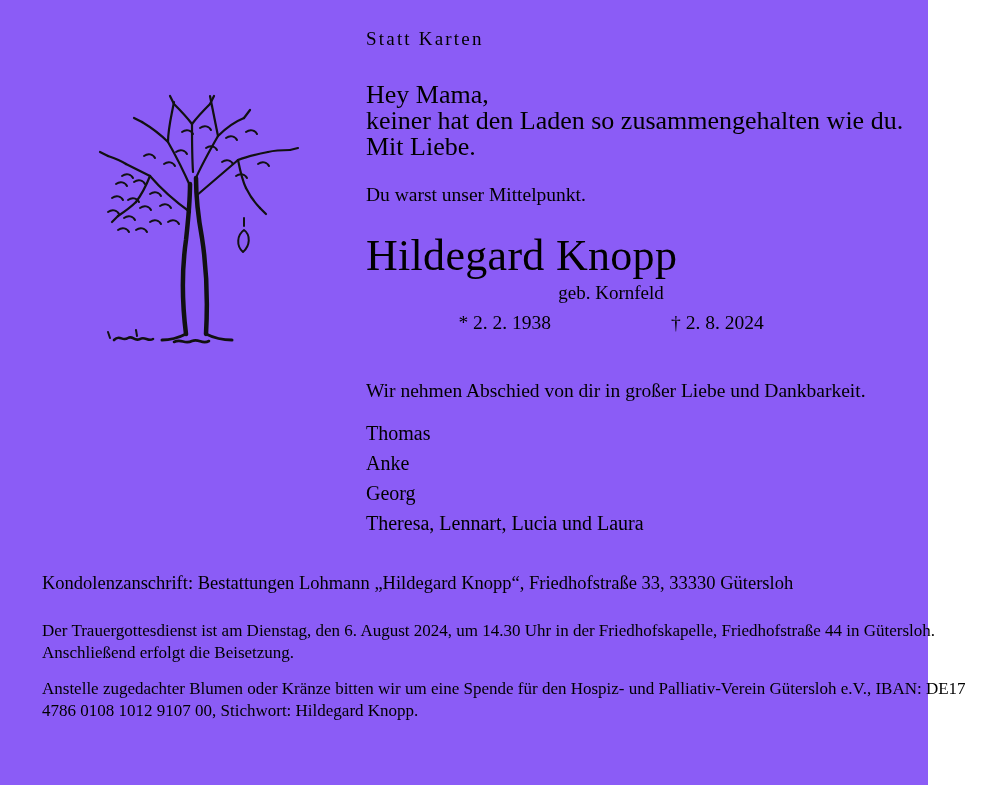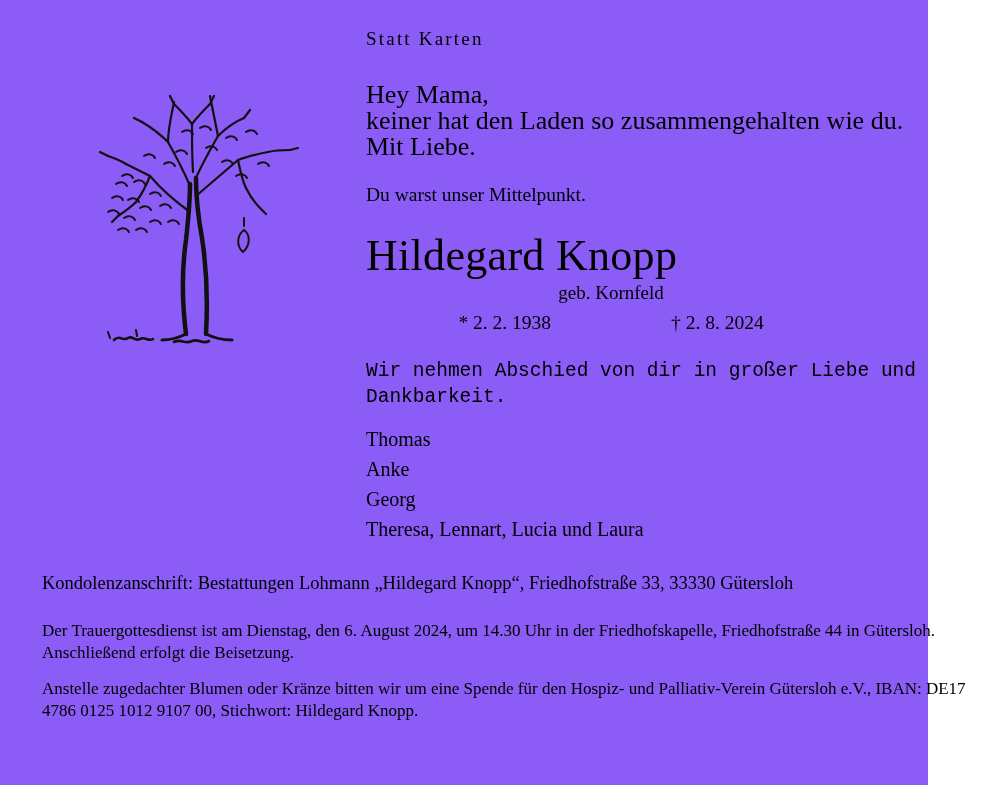--- a/index.html
+++ b/index.html
@@ -69,23 +69,22 @@
   .dates {
     width: 490px;
     margin-top: 8px;
     font-size: 19.5px;
     display: flex;
     justify-content: center;
     gap: 120px;
   }
   .abschied {
     font-size: 19.5px;
-    margin-top: 24px;
-    line-height: 26px;
-    font-family: Liberation Mono, monospace;
+    margin-top: 44px;
+    line-height: 26px;
   }
   .mourner {
     font-size: 20px;
     line-height: 30px;
   }
   .mourners-block { margin-top: 14px; }
 
   
   .kondolenz {
     position: absolute;
@@ -221,16 +220,16 @@
       <div class="mourner">Anke</div>
       <div class="mourner">Georg</div>
       <div class="mourner">Theresa, Lennart, Lucia und Laura</div>
     </div>
   </div>
 
   <div class="kondolenz">Kondolenzanschrift: Bestattungen Lohmann „Hildegard Knopp“, Friedhofstraße 33, 33330 Gütersloh</div>
 
   <div class="footer">
     <p>Der Trauergottesdienst ist am Dienstag, den 6. August 2024, um 14.30 Uhr in der Friedhofskapelle, Friedhofstraße 44 in Gütersloh. Anschließend erfolgt die Beisetzung.</p>
-    <p>Anstelle zugedachter Blumen oder Kränze bitten wir um eine Spende für den Hospiz- und Palliativ-Verein Gütersloh e.V., IBAN: DE17 4786 0125 1012 9107 00, Stichwort: Hildegard Knopp.</p>
+    <p>Anstelle zugedachter Blumen oder Kränze bitten wir um eine Spende für den Hospiz- und Palliativ-Verein Gütersloh e.V., IBAN: DE17 4786 0108 1012 9107 00, Stichwort: Hildegard Knopp.</p>
   </div>
 
 </div>
 
 </body></html>

